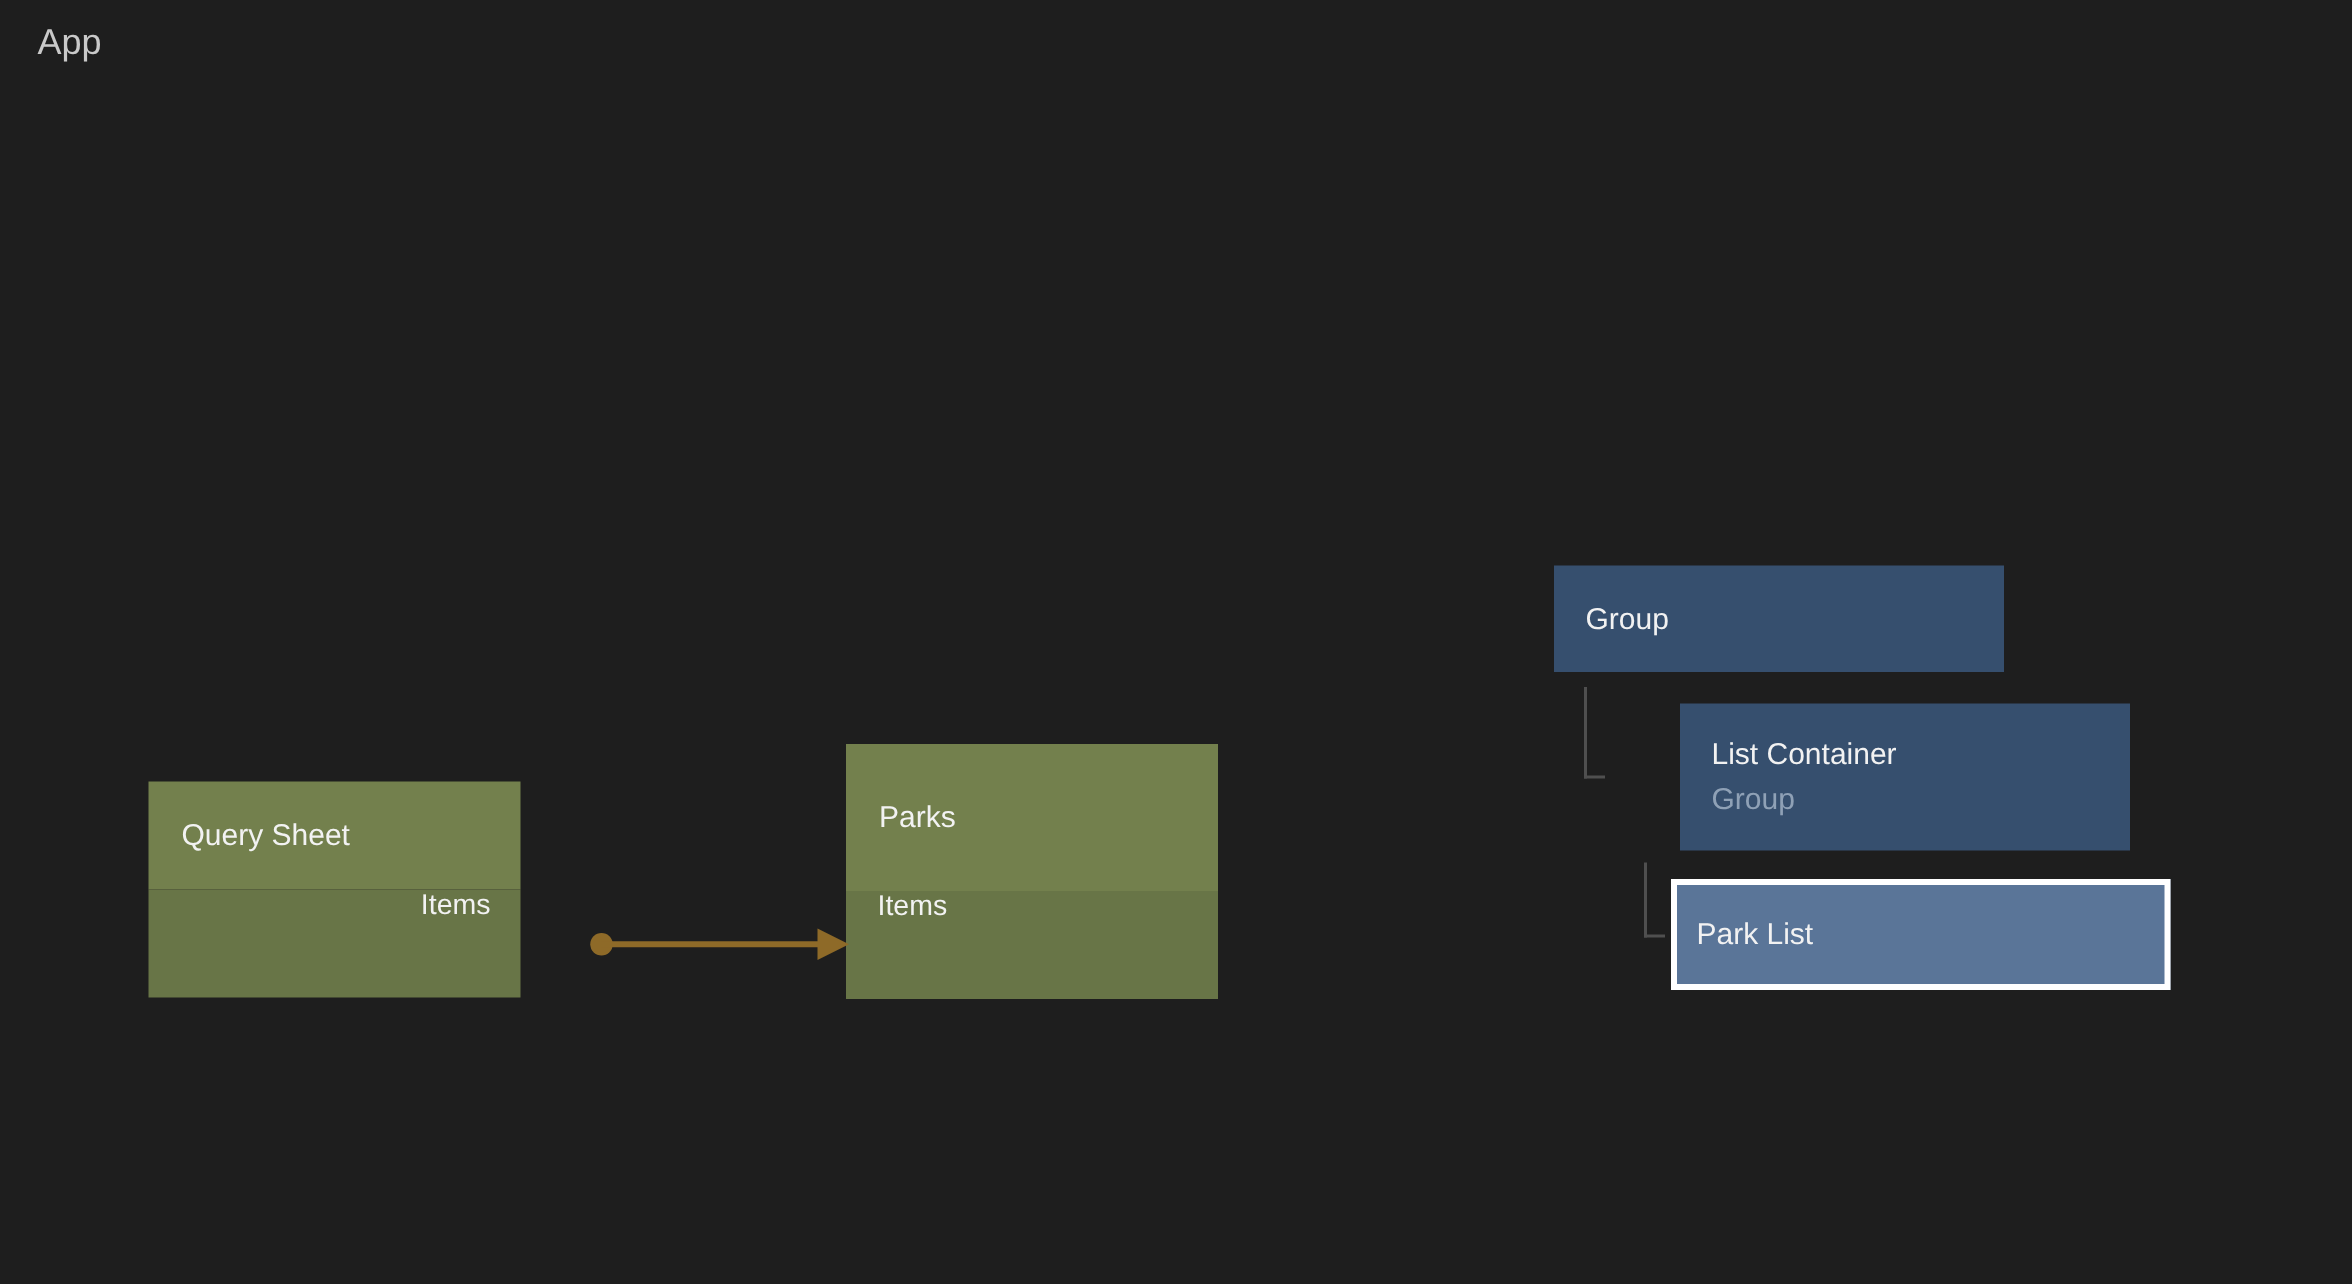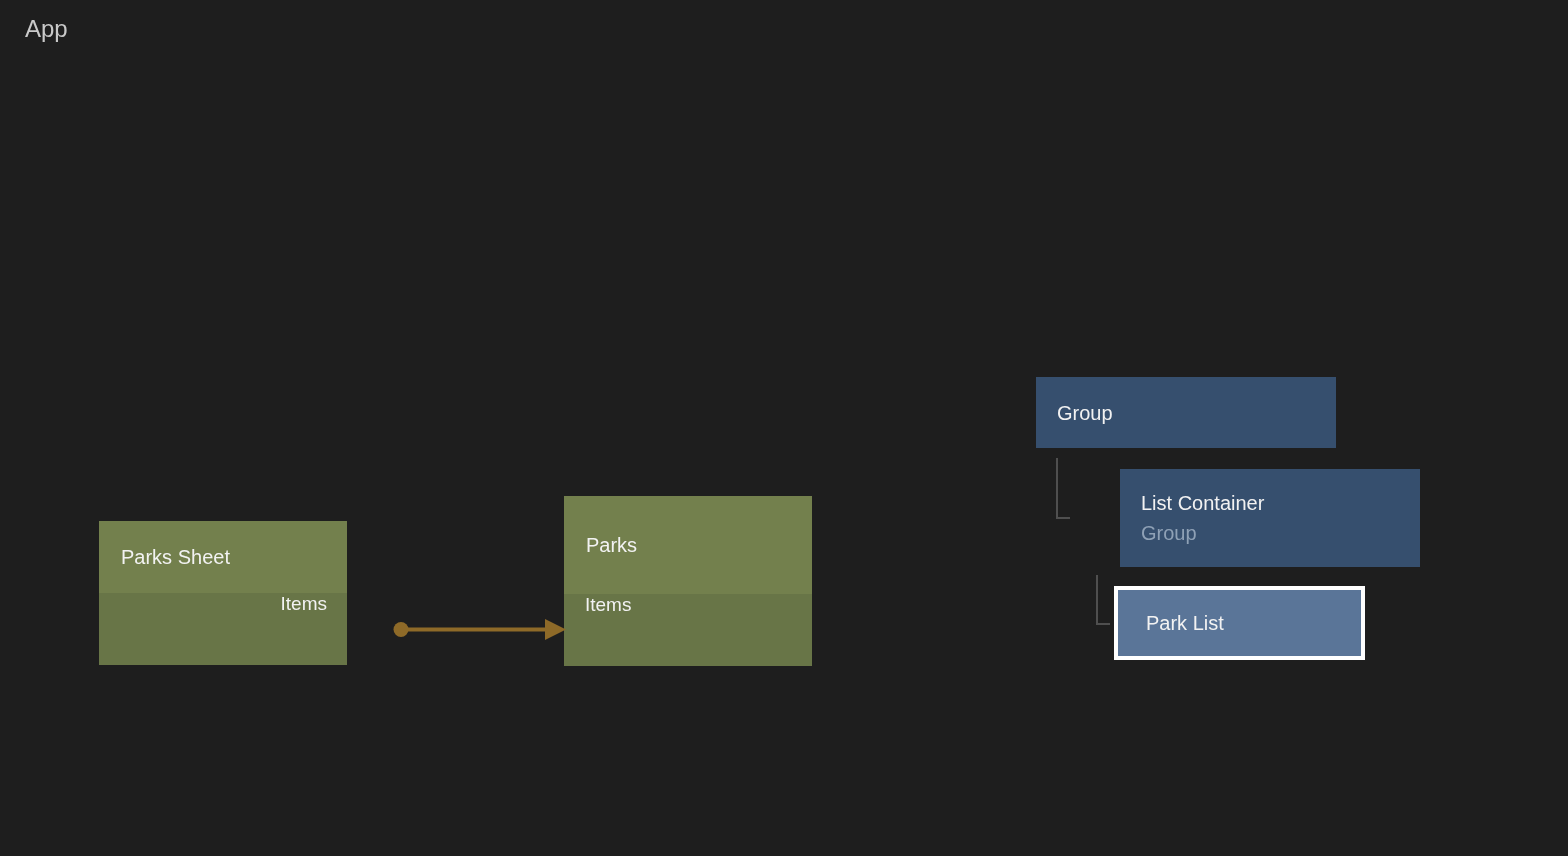--- a/index.html
+++ b/index.html
@@ -96,45 +96,45 @@
   }
   #node-list-container {
     left: 1076px; top: 469px;
     width: 300px; height: 98px;
     padding-left: 21px;
     margin-left: 44px;
   }
   #node-list-container .node-subtitle { color: var(--subtitle-blue, #8fa1b6); }
   #node-park-list {
     left: 1114px; top: 586px;
-    width: 251px; height: 74px;
+    width: 333px; height: 74px;
     background: var(--node-blue-selected, #5a7598);
     border: 4px solid var(--selection-border, #ffffff);
-    padding-left: 28px;
+    padding-left: 13px;
   }
 
   
   .tree-connector {
     position: absolute;
     border-left: 2px solid var(--tree-connector, #4f4f4f);
     border-bottom: 2px solid var(--tree-connector, #4f4f4f);
   }
   #connector-group-to-list { left: 1056px; top: 458px; width: 12px; height: 59px; }
   #connector-list-to-parklist { left: 1096px; top: 575px; width: 12px; height: 48px; }
 </style>
 </head>
 <body>
 
 <div class="canvas">
 
   <div class="app-label">App</div>
 
   <div class="flow-node" id="node-query-sheet">
     <div class="flow-header">
-      <span class="node-title">Parks Sheet</span>
+      <span class="node-title">Query Sheet</span>
     </div>
     <div class="flow-body">
       <div class="port-row">
         <span class="port-label">Items</span>
       </div>
     </div>
   </div>
 
   <div class="flow-node" id="node-parks">
     <div class="flow-header">

